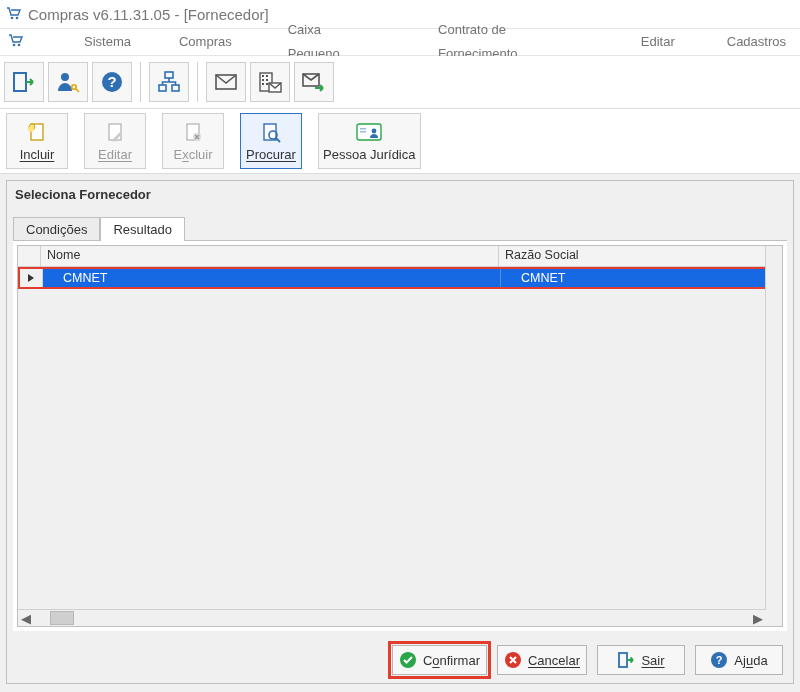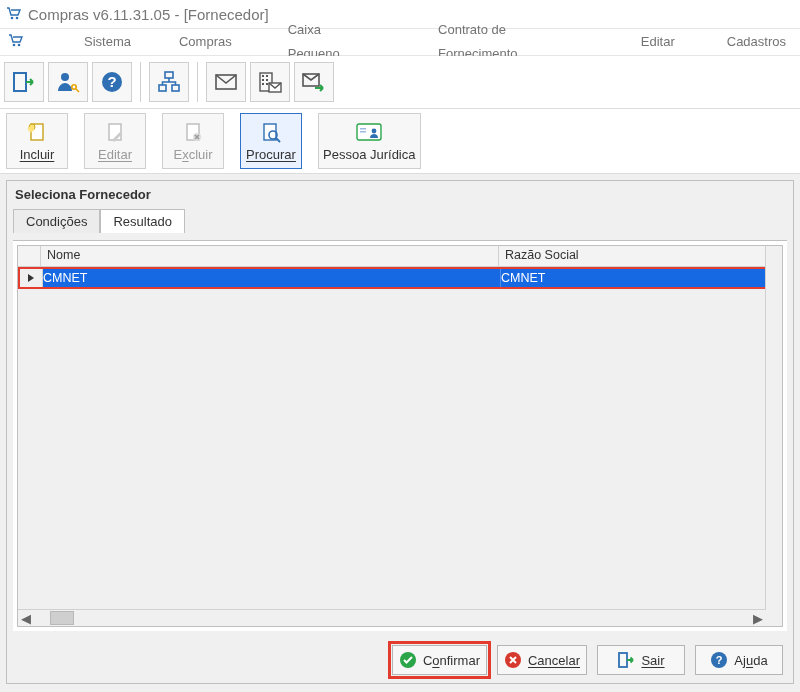--- a/index.html
+++ b/index.html
@@ -133,20 +133,21 @@
   .panel-title {
     padding: 6px 8px;
     color: #333;
     font-size: 13px;
     font-weight: bold;
   }
   .tabs {
     display: flex;
     align-items: center;
     padding-left: 6px;
+    margin-top: 8px;
   }
   .tab {
     padding: 4px 12px;
     border: 1px solid #bfbfbf;
     border-bottom: none;
     background: #f0f0f0;
     margin-right: 0;
     color: #333;
     position: relative;
     top: 1px;
@@ -154,21 +155,21 @@
   .tab.active {
     background: #fff;
     z-index: 2;
   }
   .tab.inactive {
     background: #ececec;
   }
   .tab-body {
     flex: 1;
     border-top: 1px solid #bfbfbf;
-    margin: 8px 6px 6px 6px;
+    margin: 0 6px 6px 6px;
     background: #fff;
     display: flex;
     flex-direction: column;
     position: relative;
     box-sizing: border-box;
   }
   .grid {
     flex: 1;
     display: flex;
     flex-direction: column;
@@ -213,21 +214,21 @@
   .row .gutter {
     width: 22px;
     background: #f0f0f0;
     height: 100%;
     display: inline-flex;
     align-items: center;
     justify-content: center;
     border-right: 1px solid #d0d0d0;
   }
   .row .cell {
-    padding: 0 0;
+    padding: 0 20px;
     border-right: 1px solid rgba(255,255,255,0.25);
     height: 100%;
     display: inline-flex;
     align-items: center;
     box-sizing: border-box;
   }
   .row .cell:last-child { border-right: none; }
   .vscroll {
     position: absolute;
     right: 0;

